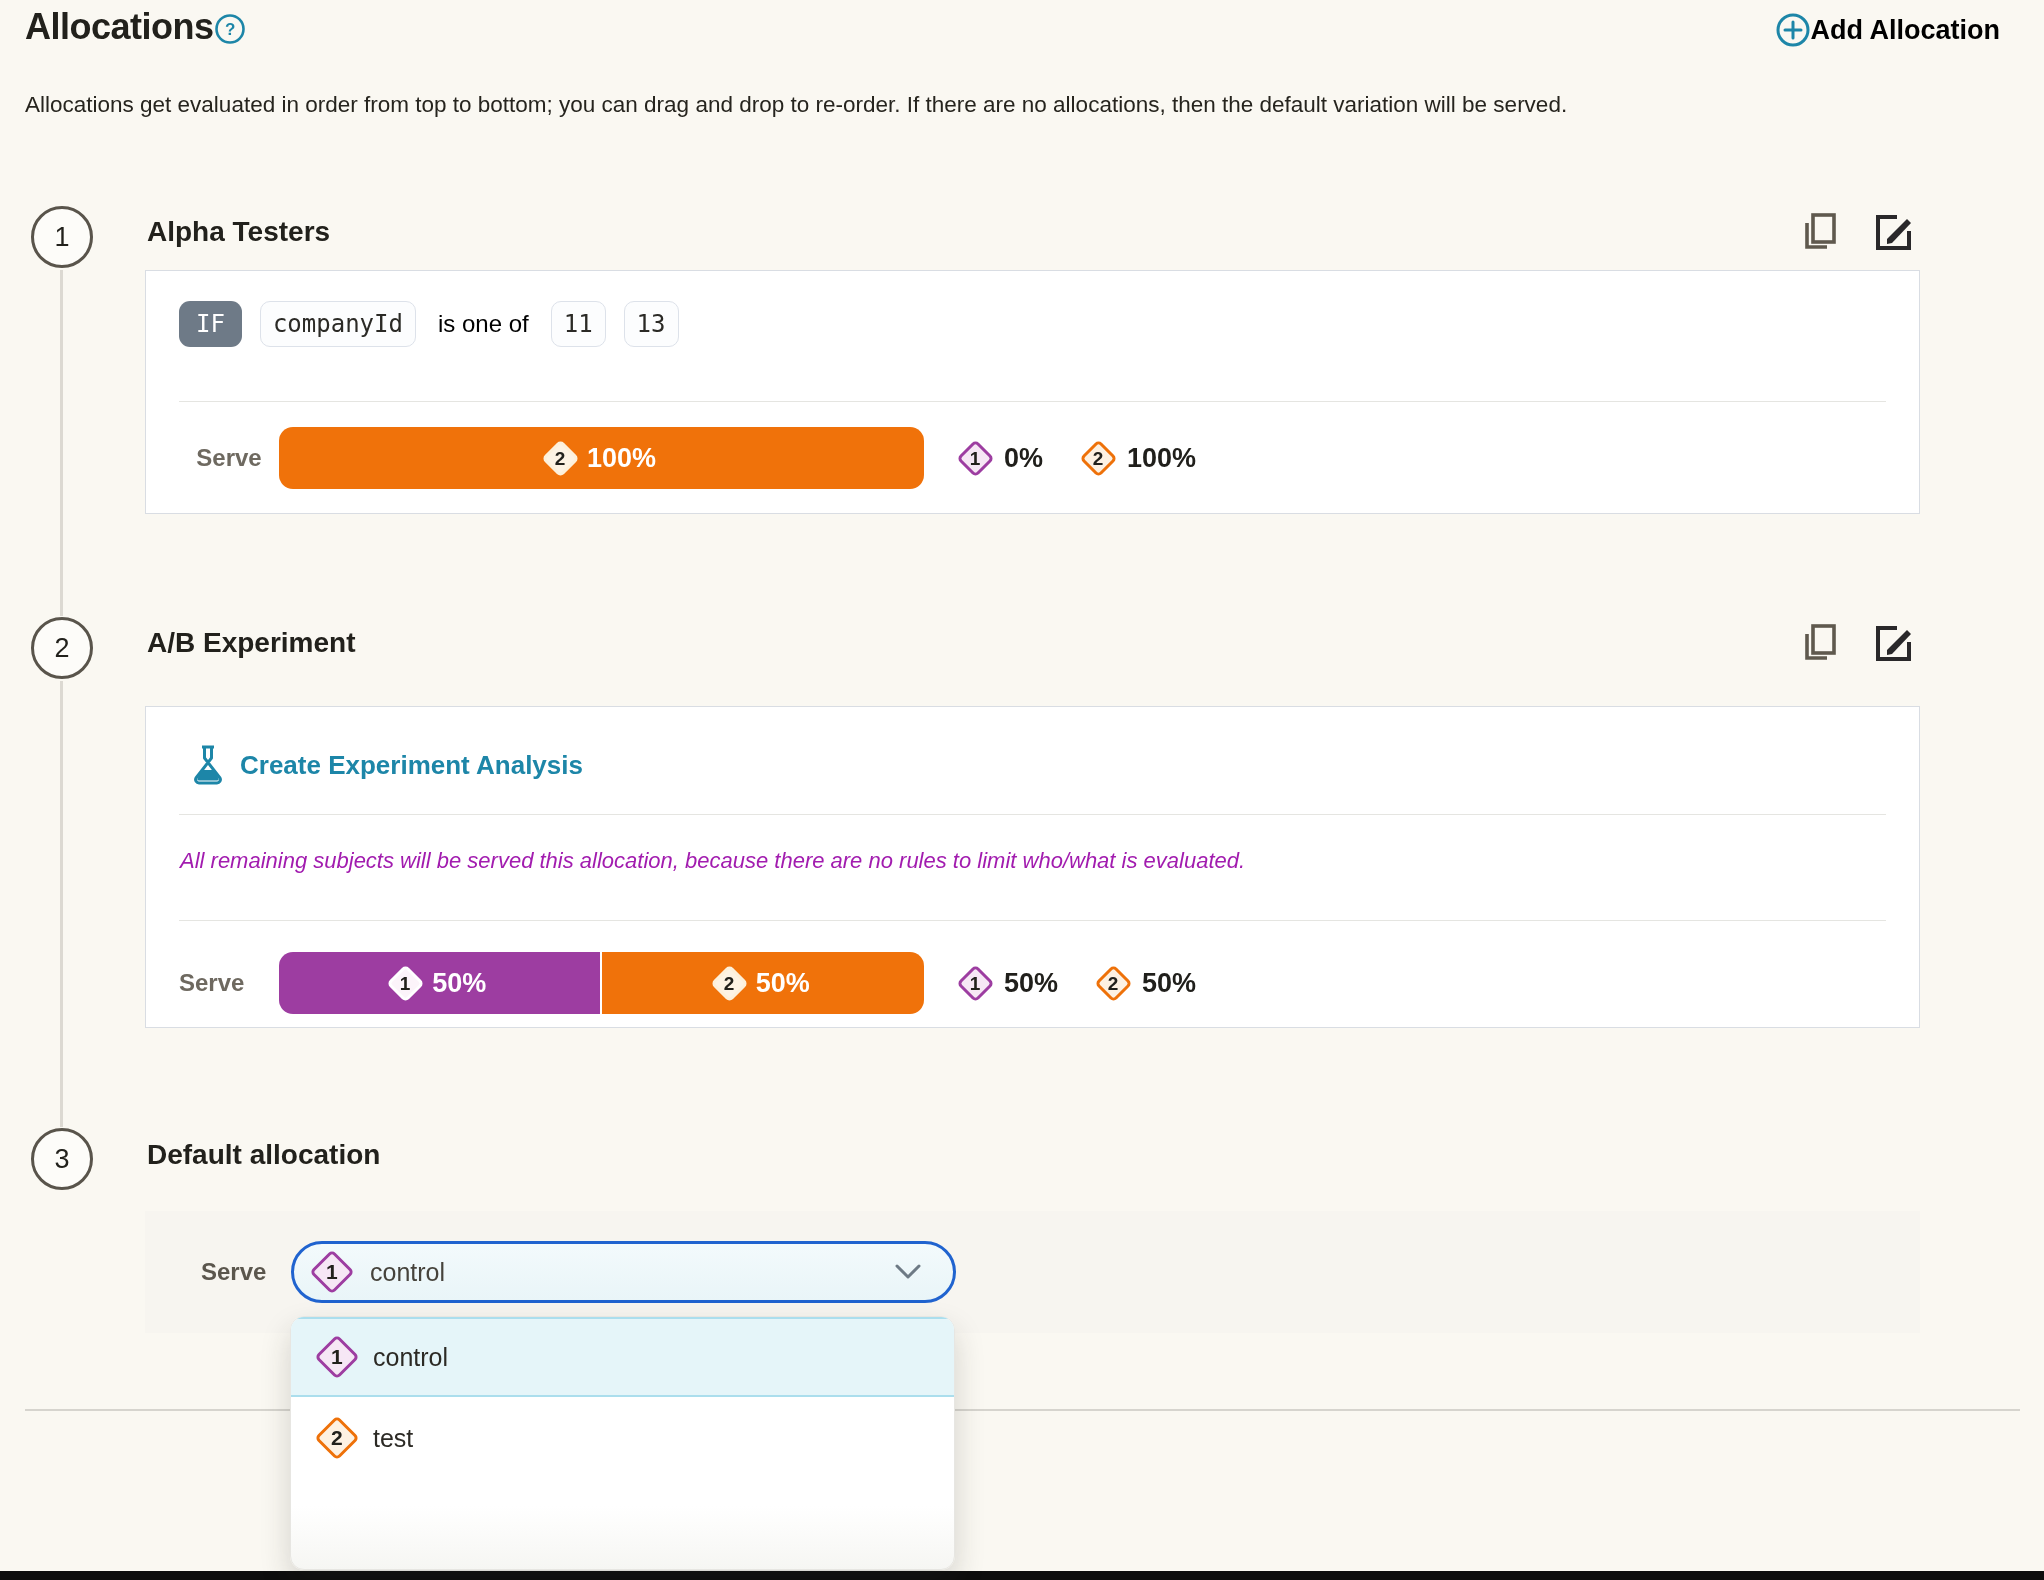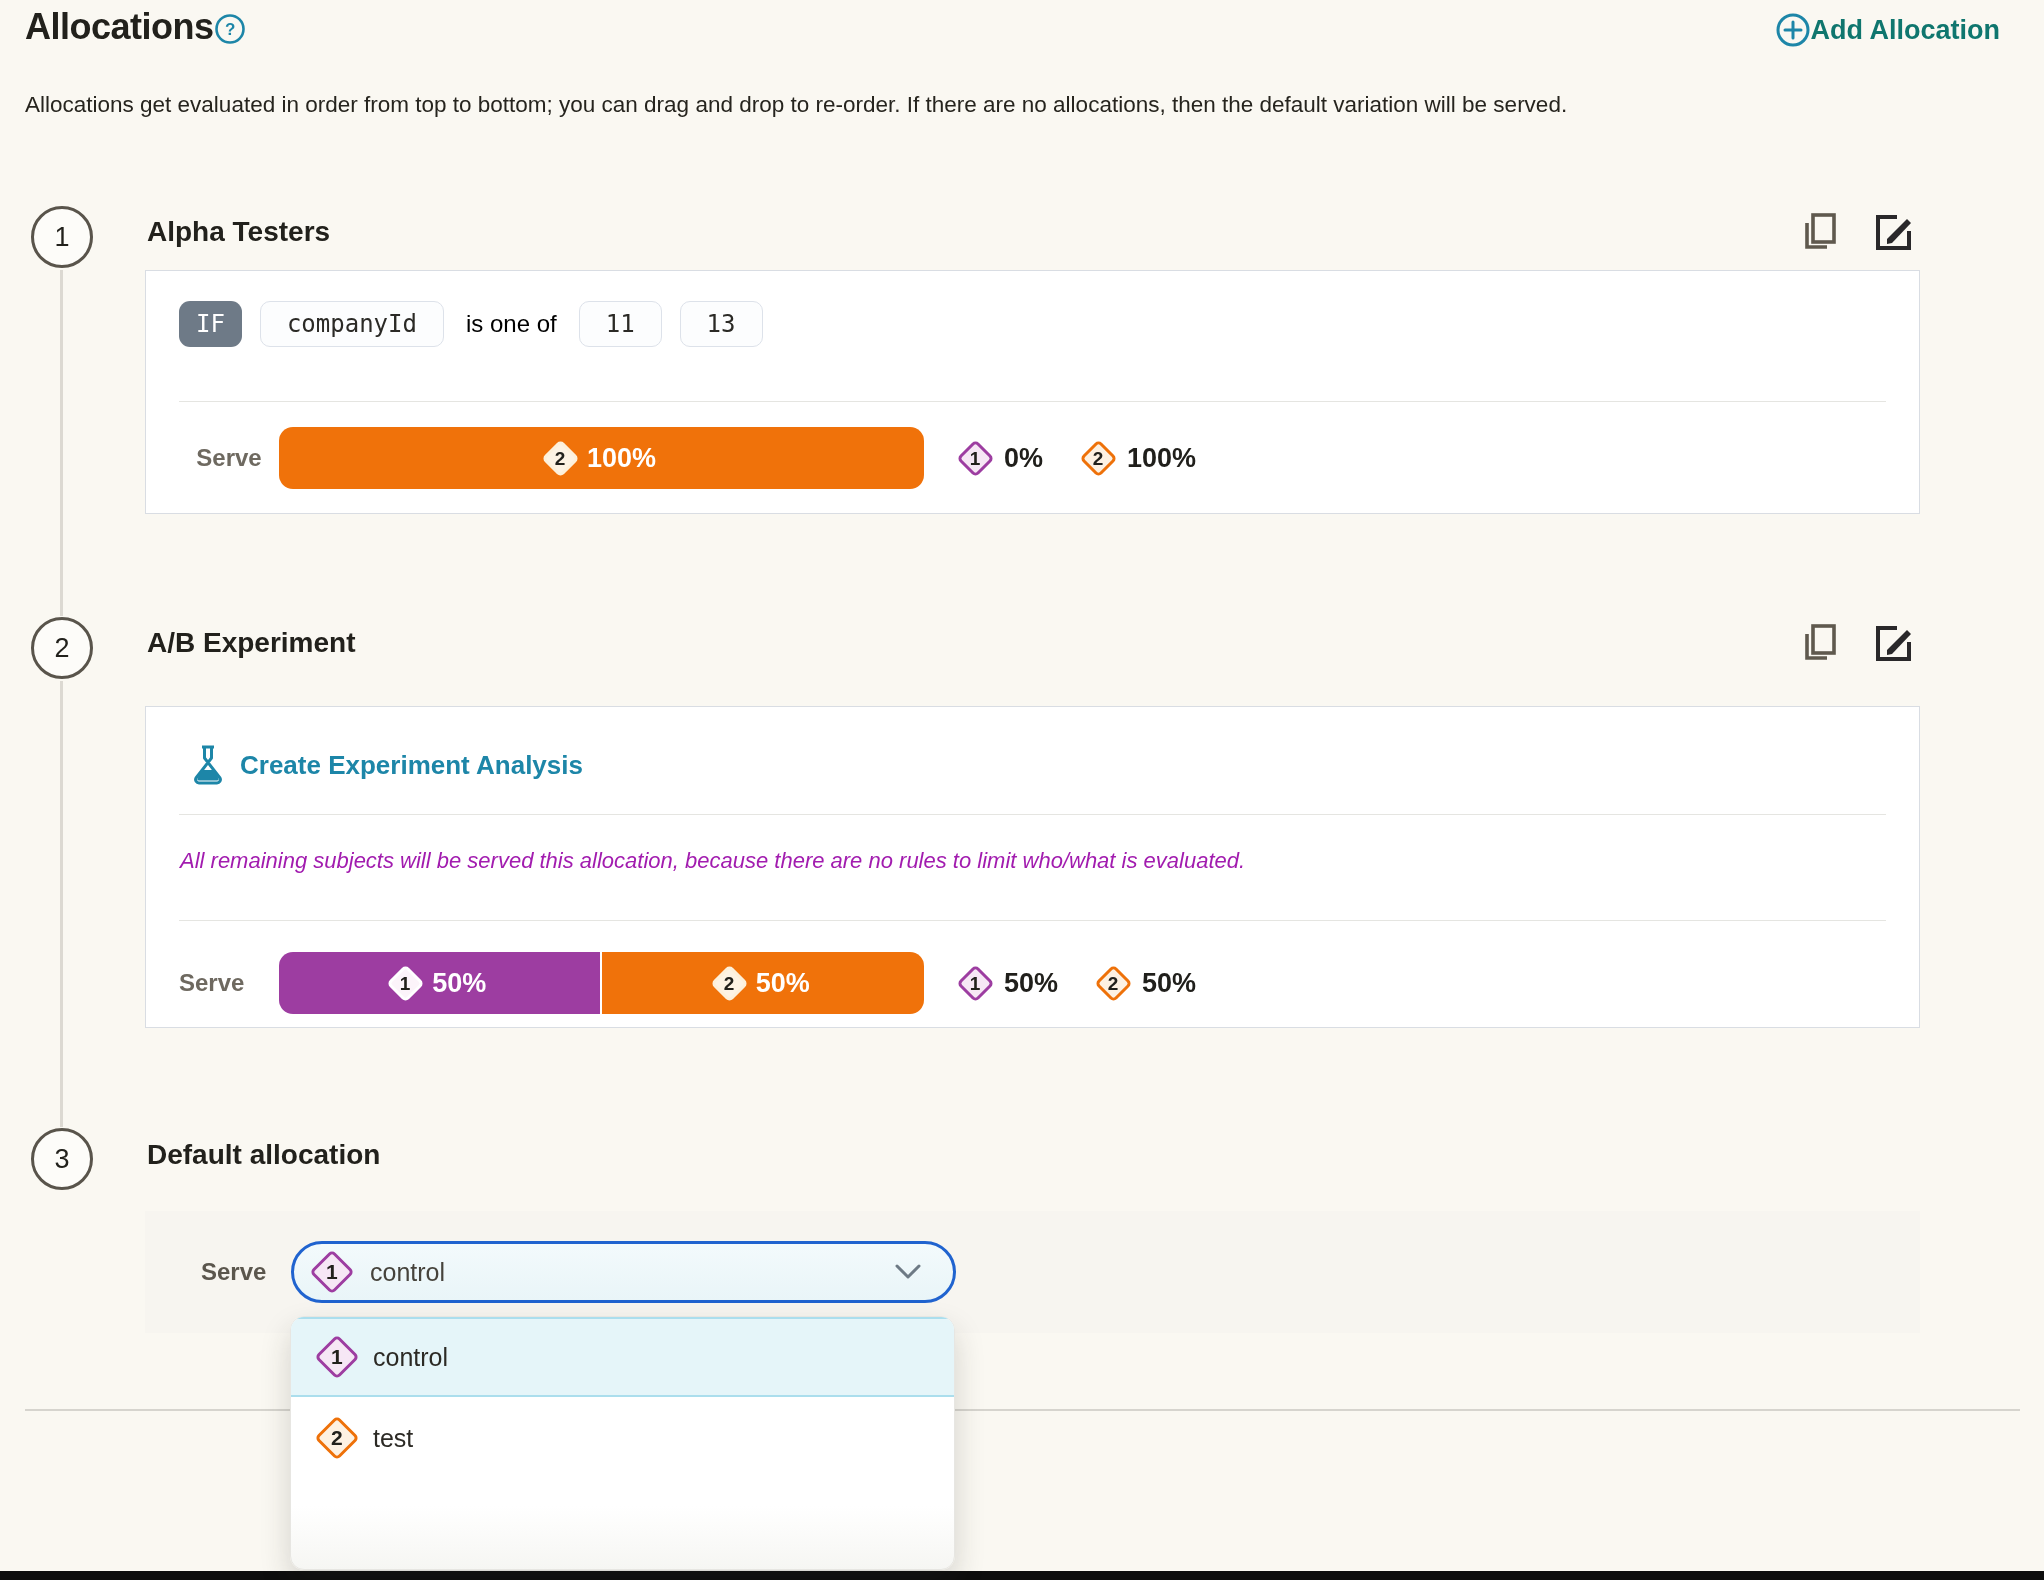--- a/index.html
+++ b/index.html
@@ -3,21 +3,21 @@
 <meta charset="utf-8">
 <style>
   * { margin:0; padding:0; box-sizing:border-box; }
   html,body { width:2044px; background:#faf8f2; font-family:"Liberation Sans", sans-serif; }
   .page { position:relative; width:2044px; height:1580px; background:#faf8f2; overflow:hidden; }
 
   
   .hdr-title { position:absolute; left:25px; top:6px; font-size:36px; font-weight:700; color:#22211c; letter-spacing:-0.5px; display:flex; align-items:center; }
   .help-ic { width:32px; height:32px; margin-top:4px; }
   .add-btn { position:absolute; right:44px; top:12px; display:flex; align-items:center; gap:0;
-             color:#0f766e; font-size:27px; font-weight:700; cursor:pointer; }
+             color:#000000; font-size:27px; font-weight:700; cursor:pointer; }
   .desc { position:absolute; left:25px; top:92px; font-size:22.5px; color:#26241e; }
 
   
   .step-circle { position:absolute; left:31px; width:62px; height:62px; border:3.5px solid #59544b;
                  border-radius:50%; background:#fdfcf9; display:flex; align-items:center; justify-content:center;
                  font-size:27px; color:#22211c; z-index:2; }
   .c1 { top:206px; } .c2 { top:617px; } .c3 { top:1128px; }
   .rail { position:absolute; left:60px; width:3px; background:#dcd9d2; z-index:1; }
   .r1 { top:270px; height:346px; } .r2 { top:681px; height:446px; }
 
@@ -32,21 +32,21 @@
   .card { position:absolute; left:145px; width:1775px; background:#fff; border:1.5px solid #d9dde3; }
   .card1 { top:270px; height:244px;text-align:center; }
   .card2 { top:706px; height:322px; }
   .cdiv { position:absolute; left:33px; right:33px; border-top:1.5px solid #e5e5e1; }
 
   
   .rule-row { position:absolute; top:30px; left:33px; display:flex; align-items:center; gap:18px; }
   .if-chip { background:#6e7a87; color:#fff; font-family:"DejaVu Sans Mono", monospace; font-size:24px;
              border-radius:11px; padding:9px 17px; }
   .attr-chip, .val-chip { background:#fcfdfe; border:1.5px solid #dde2ea; border-radius:10px;
-             font-family:"DejaVu Sans Mono", monospace; font-size:24px; color:#2b2a26; padding:8px 26px; }
+             font-family:"DejaVu Sans Mono", monospace; font-size:24px; color:#2b2a26; padding:8px 12px; }
   .op-text { font-size:24px; color:#000000; margin:0 4px; }
 
   
   .serve-row { position:absolute; left:33px; right:33px; display:flex; align-items:center; }
   .sr1 { top:156px; } .sr2 { top:245px; }
   .serve-lbl { width:100px; font-size:24px; font-weight:700; color:#6e6960; }
   .bar { width:645px; height:62px; border-radius:14px; overflow:hidden; display:flex; }
   .seg { display:flex; align-items:center; justify-content:center; gap:13px; color:#fff;
          font-size:27px; font-weight:700; }
   .seg.v2bg { background:#f0720a; }

